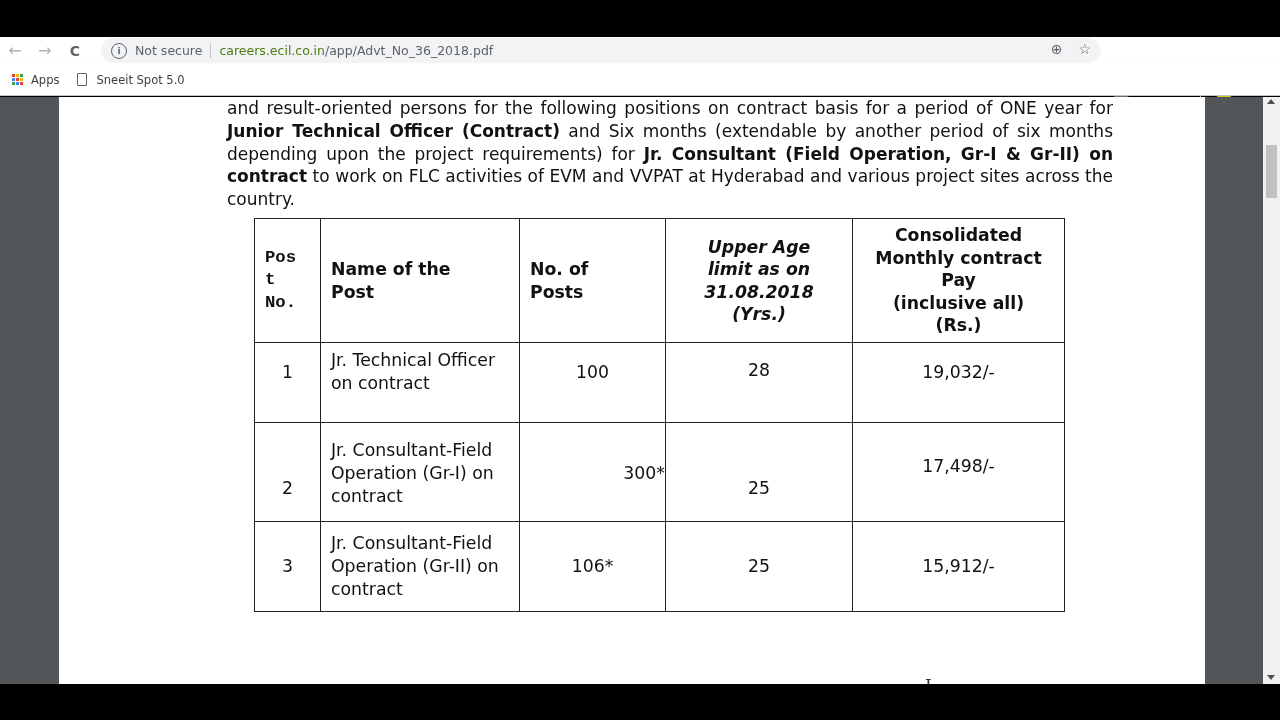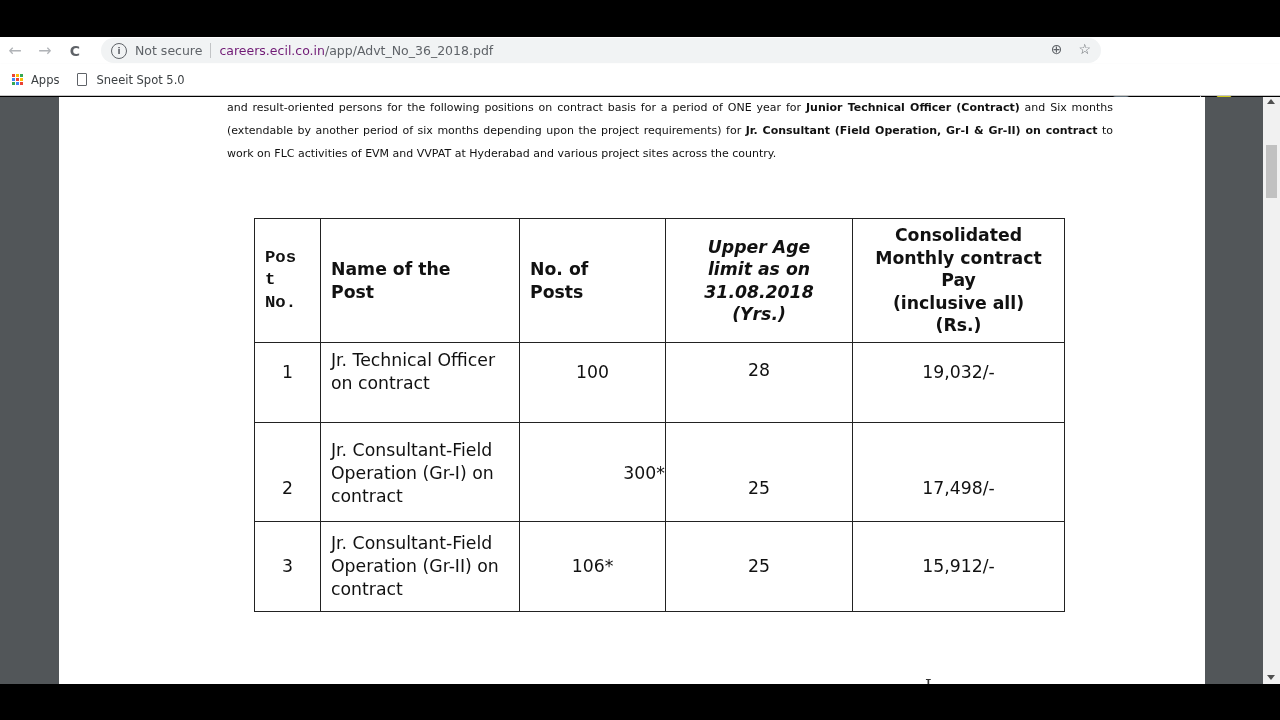--- a/index.html
+++ b/index.html
@@ -9,21 +9,21 @@
   .letterbox-top { position: absolute; left: 0; top: 0; width: 1280px; height: 37px; background: #000; }
   .letterbox-bottom { position: absolute; left: 0; top: 684px; width: 1280px; height: 36px; background: #000; }
 
   .toolbar { position: absolute; left: 0; top: 37px; width: 1280px; height: 27px; background: #ffffff; display: flex; align-items: center; }
   .nav-btn { width: 30px; height: 27px; display: flex; align-items: center; justify-content: center; color: #5f6368; font-size: 16px; }
   .nav-btn.dim { color: #b0b3b7; }
   .omnibox { position: absolute; left: 101px; top: 1px; width: 1000px; height: 25px; background: #f1f3f4; border-radius: 13px; display: flex; align-items: center; padding-left: 10px; font-size: 12.5px; }
   .omnibox .info { color: #5f6368; font-size: 12px; width: 16px; height: 16px; border: 1.4px solid #5f6368; border-radius: 50%; display: flex; align-items: center; justify-content: center; font-size: 9px; font-weight: bold; margin-right: 8px; }
   .omnibox .notsecure { color: #5f6368; }
   .omnibox .sep { width: 1px; height: 15px; background: #c2c4c6; margin: 0 8px; }
-  .omnibox .host { color: #701a75; }
+  .omnibox .host { color: #4d7c0f; }
   .omnibox .path { color: #5f6368; }
   .omni-right { position: absolute; right: 10px; top: 3px; display: flex; gap: 16px; color: #5f6368; font-size: 14px; }
   .ext-area { position: absolute; left: 1112px; top: 37px; height: 27px; display: flex; align-items: center; gap: 12px; }
   .ext { width: 18px; height: 18px; display: flex; align-items: center; justify-content: center; }
   .ext-eye { background: #6b7a86; border-radius: 4px; transform: rotate(0deg); }
   .ext-eye::after { content: ""; width: 8px; height: 5px; border-radius: 50%; background: #9fe0f5; display: block; }
   .ext-pdf { background: #8b1a1a; color: #fff; font-size: 11px; font-weight: bold; width: 16px; height: 16px; }
   .ext-rocket { color: #555; font-size: 14px; }
   .ext-divider { width: 1px; height: 18px; background: #dadce0; }
   .avatar { width: 22px; height: 22px; border-radius: 50%; background: #e8e01c; color: #222; font-size: 8.5px; font-weight: bold; display: flex; align-items: center; justify-content: center; }
@@ -31,21 +31,21 @@
 
   .bookmarks { position: absolute; left: 0; top: 64px; width: 1280px; height: 32px; background: #ffffff; display: flex; align-items: center; padding-left: 12px; font-size: 11.5px; color: #3c4043; border-bottom: 1px solid #c6c6c6; box-shadow: 0 1px 2px rgba(0,0,0,0.15); }
   .bm { display: flex; align-items: center; margin-right: 18px; }
   .apps-grid { display: grid; grid-template-columns: repeat(3, 3px); grid-gap: 1px; margin-right: 8px; }
   .apps-grid span { width: 3px; height: 3px; display: block; }
   .page-icon { width: 10px; height: 13px; border: 1px solid #5f6368; border-radius: 1px; margin-right: 9px; position: relative; }
 
   .viewer { position: absolute; left: 0; top: 97px; width: 1280px; height: 587px; background: #525659; overflow: hidden; }
   .page { position: absolute; left: 59px; top: 0; width: 1146px; height: 600px; background: #ffffff; }
 
-  .para { position: absolute; left: 168px; top: 0px; width: 886px; font-family: "DejaVu Sans", sans-serif; font-size: 11px; line-height: 22.8px; color: #111; text-align: justify; }
+  .para { position: absolute; left: 168px; top: 0px; width: 886px; font-family: "DejaVu Sans", sans-serif; font-size: 17px; line-height: 22.8px; color: #111; text-align: justify; }
   .para b { font-weight: bold; }
 
   table.posts { position: absolute; left: 195px; top: 121px; border-collapse: collapse; font-size: 17.3px; color: #111; }
   table.posts th, table.posts td { border: 1.3px solid #222; vertical-align: middle; }
   table.posts th { font-weight: bold; line-height: 22.5px; }
   .c1 { width: 66px; font-family: Liberation Mono, monospace; } .c2 { width: 199px; } .c3 { width: 146px; } .c4 { width: 187px; font-style: italic; } .c5 { width: 212px; }
   .hrow { height: 124px; }
   .r1 { height: 80px; } .r2 { height: 99px; } .r3 { height: 90px; }
   th.left, td.left { text-align: left; padding-left: 10px; }
   th.center, td.center { text-align: center; }
@@ -137,21 +137,21 @@
         <td class="left" style="vertical-align:top;padding-top:6px;">Jr. Technical Officer on contract</td>
         <td class="center" style="vertical-align:top;padding-top:18px;">100</td>
         <td class="center" style="vertical-align:top;padding-top:16px;">28</td>
         <td class="center" style="vertical-align:top;padding-top:18px;">19,032/-</td>
       </tr>
       <tr class="r2">
         <td class="center" style="vertical-align:top;padding-top:54px;">2</td>
         <td class="left" style="vertical-align:top;padding-top:16px;width:199px;padding-right:20px;">Jr. Consultant-Field Operation (Gr-I) on contract</td>
         <td class="center" style="vertical-align:top;padding-top:39px;text-align:right;">300*</td>
         <td class="center" style="vertical-align:top;padding-top:54px;">25</td>
-        <td class="center" style="vertical-align:top;padding-top:54px;">17,498/-</td>
+        <td class="center" style="vertical-align:top;padding-top:32px;">17,498/-</td>
       </tr>
       <tr class="r3">
         <td class="center">3</td>
         <td class="left" style="padding-right:8px;">Jr. Consultant-Field Operation (Gr-II) on contract</td>
         <td class="center">106*</td>
         <td class="center">25</td>
         <td class="center">15,912/-</td>
       </tr>
     </tbody>
       </table>

